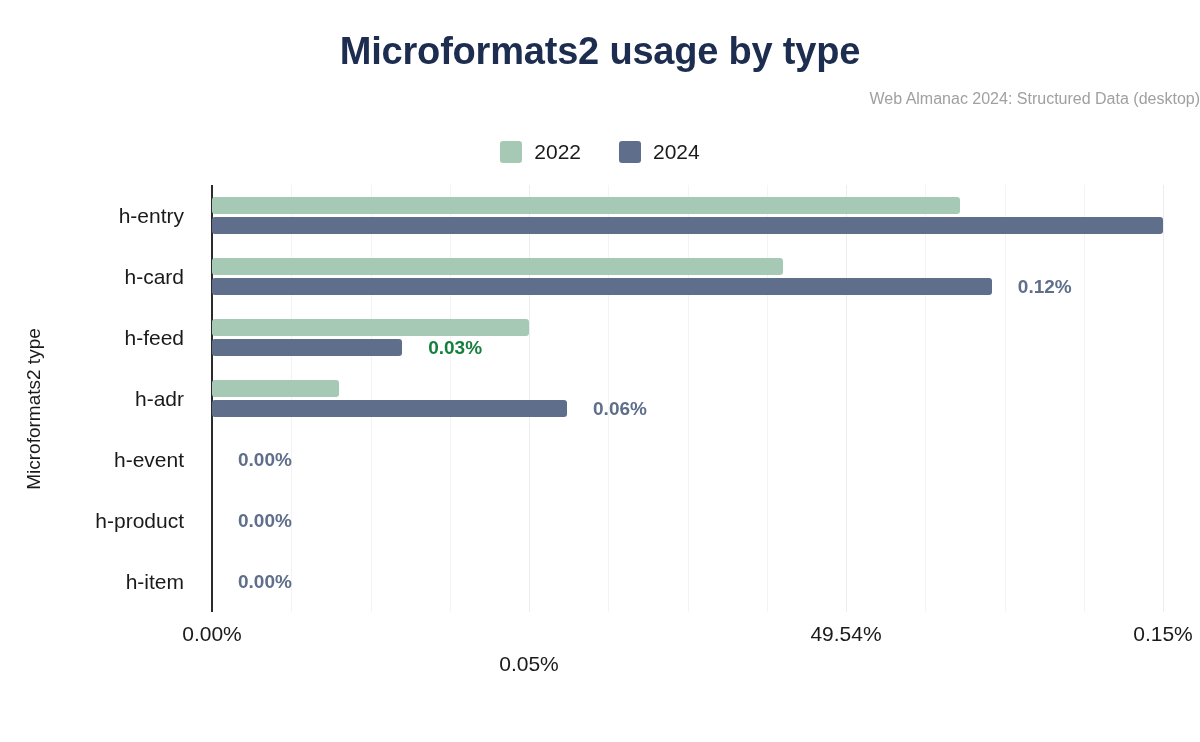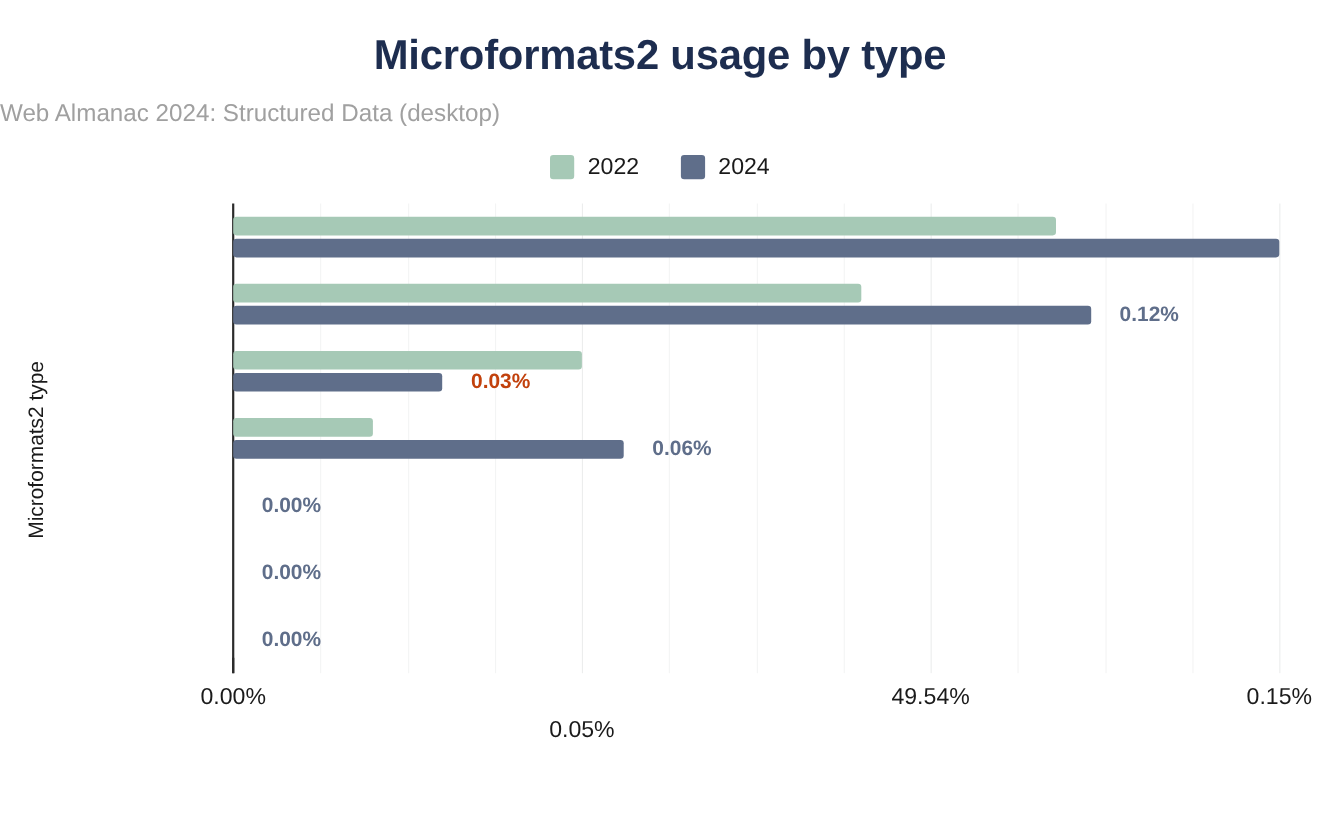--- a/index.html
+++ b/index.html
@@ -31,22 +31,22 @@
     font-size: 38px;
     font-weight: bold;
     color: #1d2d4f;
     letter-spacing: -0.2px;
   }
   .chart-subtitle {
     position: absolute;
     top: 90px;
     left: 0;
     width: 1200px;
-    text-align: left;
-    font-size: 22px;
+    text-align: right;
+    font-size: 16px;
     font-weight: normal;
     color: #a0a0a0;
   }
 
   
   .legend {
     position: absolute;
     top: 140px;
     left: 0;
     width: 1200px;
@@ -188,20 +188,29 @@
     <div class="legend-item">
       <span class="legend-swatch" style="background: rgb(166, 201, 182);"></span>
       <span class="legend-label">2022</span>
     </div>
     <div class="legend-item">
       <span class="legend-swatch" style="background: rgb(95, 110, 138);"></span>
       <span class="legend-label">2024</span>
     </div>
   </div>
 
+  <div class="ylabels">
+      <div class="ylabel" style="top: 30.5px;">h-entry</div>
+      <div class="ylabel" style="top: 91.5px;">h-card</div>
+      <div class="ylabel" style="top: 152.5px;">h-feed</div>
+      <div class="ylabel" style="top: 213.5px;">h-adr</div>
+      <div class="ylabel" style="top: 274.5px;">h-event</div>
+      <div class="ylabel" style="top: 335.5px;">h-product</div>
+      <div class="ylabel" style="top: 396.5px;">h-item</div>
+    </div>
   <div class="y-axis-title">Microformats2 type</div>
 
   <div class="plot">
     <div class="plot-frame">
         <div class="gridline minor" style="left: 79.25px;"></div>
         <div class="gridline minor" style="left: 158.5px;"></div>
         <div class="gridline minor" style="left: 237.75px;"></div>
         <div class="gridline" style="left: 317px;"></div>
         <div class="gridline minor" style="left: 396.25px;"></div>
         <div class="gridline minor" style="left: 475.5px;"></div>
@@ -214,21 +223,21 @@
       </div>
     <div class="axis-line-y"></div>
     <div class="bars">
         <div class="bar" title="h-entry 2022" style="left: 0px; top: 12px; width: 748.12px; background: rgb(166, 201, 182);"></div>
         <div class="bar" title="h-entry 2024" style="left: 0px; top: 32px; width: 951px; background: rgb(95, 110, 138);"></div>
         <div class="bar" title="h-card 2022" style="left: 0px; top: 73px; width: 570.6px; background: rgb(166, 201, 182);"></div>
         <div class="bar" title="h-card 2024" style="left: 0px; top: 93px; width: 779.82px; background: rgb(95, 110, 138);"></div>
         <div class="datalabel" style="color: rgb(95, 110, 138); left: 805.82px; top: 101.5px;">0.12%</div>
         <div class="bar" title="h-feed 2022" style="left: 0px; top: 134px; width: 317px; background: rgb(166, 201, 182);"></div>
         <div class="bar" title="h-feed 2024" style="left: 0px; top: 154px; width: 190.2px; background: rgb(95, 110, 138);"></div>
-        <div class="datalabel" style="color: #c2410c; left: 216.2px; top: 162.5px;">0.03%</div>
+        <div class="datalabel" style="color: #15803d; left: 216.2px; top: 162.5px;">0.03%</div>
         <div class="bar" title="h-adr 2022" style="left: 0px; top: 195px; width: 126.8px; background: rgb(166, 201, 182);"></div>
         <div class="bar" title="h-adr 2024" style="left: 0px; top: 215px; width: 355.04px; background: rgb(95, 110, 138);"></div>
         <div class="datalabel" style="color: rgb(95, 110, 138); left: 381.04px; top: 223.5px;">0.06%</div>
         <div class="datalabel" style="color: rgb(95, 110, 138); left: 26px; top: 274.5px;">0.00%</div>
         <div class="datalabel" style="color: rgb(95, 110, 138); left: 26px; top: 335.5px;">0.00%</div>
         <div class="datalabel" style="color: rgb(95, 110, 138); left: 26px; top: 396.5px;">0.00%</div>
       </div>
   </div>
 
   <div class="xticks">

